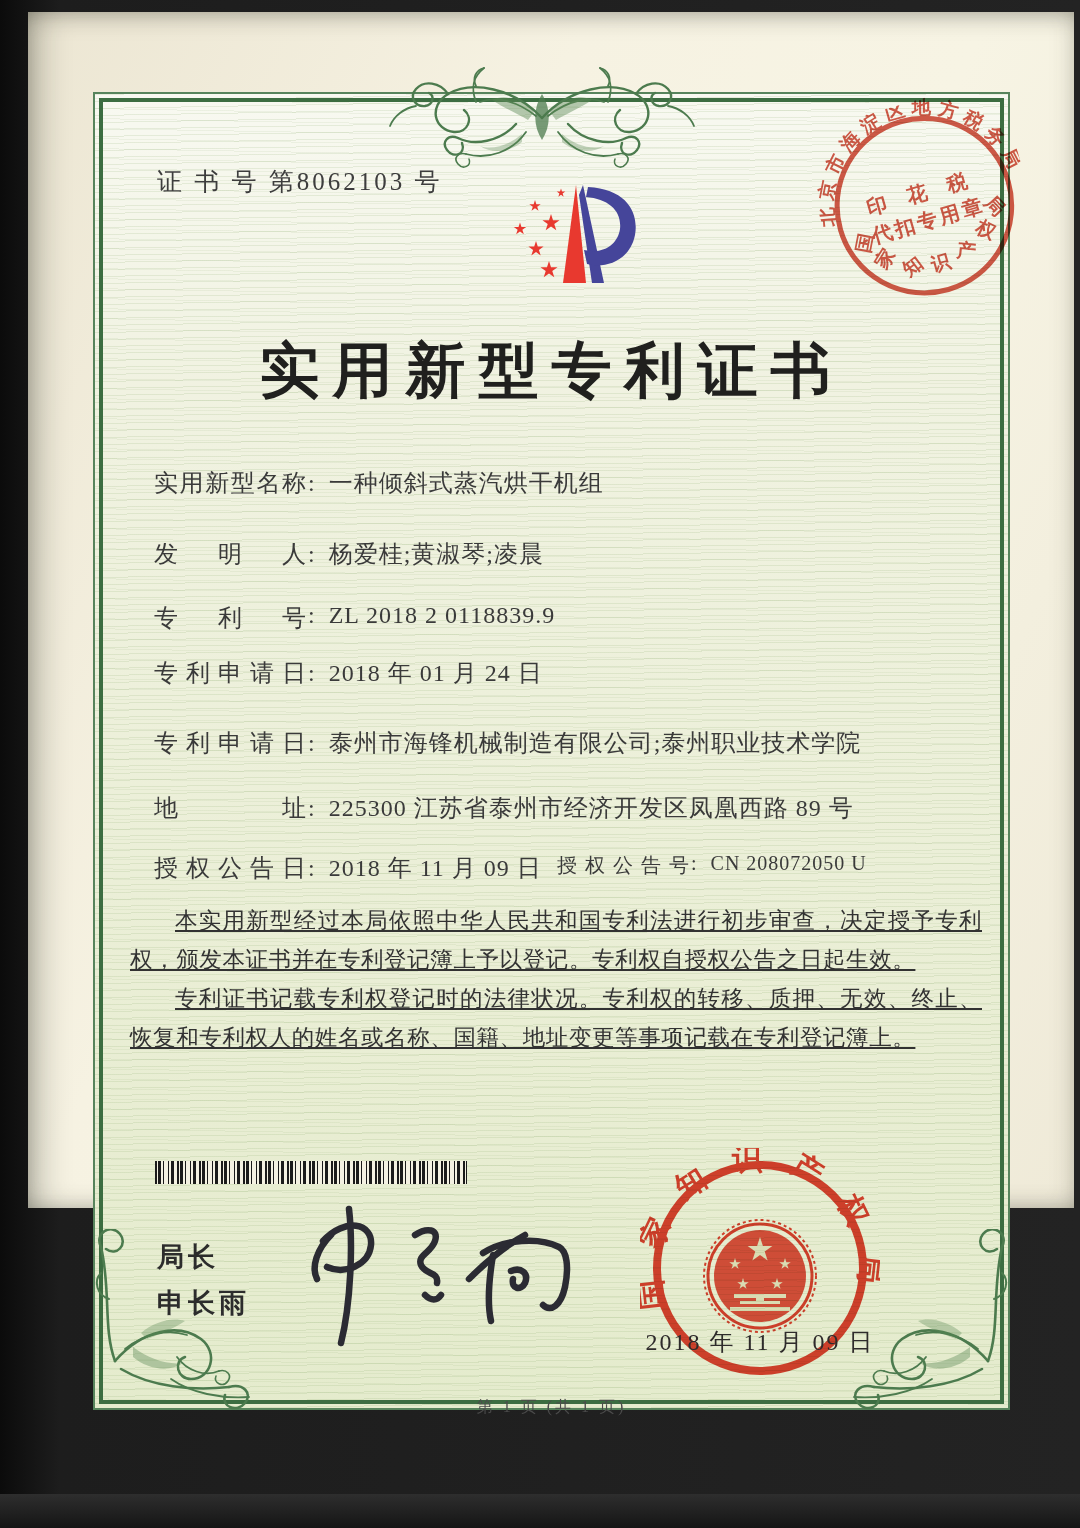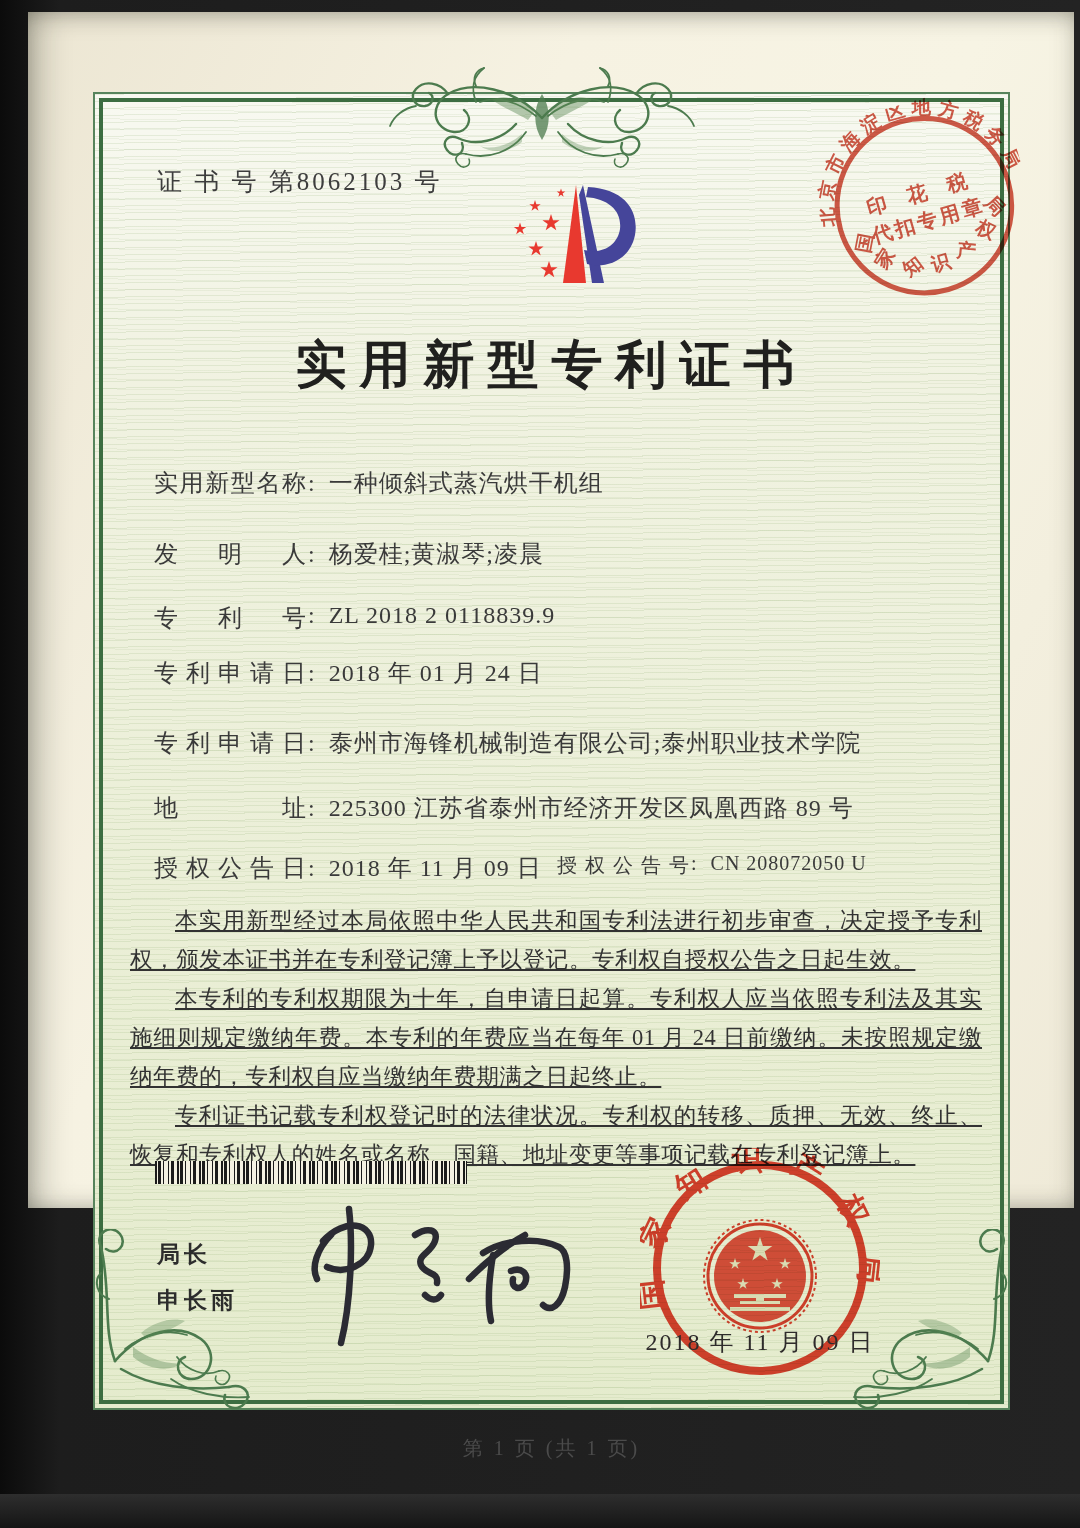--- a/index.html
+++ b/index.html
@@ -29,50 +29,50 @@
       repeating-linear-gradient(181deg, rgba(130,165,100,.10) 0 1px, rgba(0,0,0,0) 1px 10px),
       linear-gradient(180deg, rgba(255,255,255,.6) 0%, rgba(255,255,255,.15) 22%, rgba(220,232,190,.25) 70%, rgba(214,228,182,.4) 100%),
       #eef0dc;
   }
   .frame::before{content:"";position:absolute;inset:4px;border:4px solid #3c6d41;pointer-events:none;}
   .frame-content{position:absolute;inset:7px;}
 
   .cert-no{position:absolute;left:55px;top:64px;font-size:25px;color:#3d3d3d;letter-spacing:3px;}
   .logo{position:absolute;left:373px;top:70px;}
   .title{position:absolute;left:0;top:230px;width:100%;text-align:center;
-    font-size:51px;font-weight:700;color:#20201e;letter-spacing:13px;}
+    font-size:60px;font-weight:700;color:#20201e;letter-spacing:13px;}
 
   .row{position:absolute;left:52px;font-size:24px;color:#3a3a3a;white-space:nowrap;}
   .flabel{display:inline-block;width:152px;text-align:justify;text-align-last:justify;vertical-align:top;}
   .fcolon{display:inline-block;margin:0 14px 0 2px;}
   .fvalue{letter-spacing:1px;}
   .row2{position:absolute;left:455px;font-size:20px;color:#3a3a3a;white-space:nowrap;}
   .row2 .flabel{width:132px;}
 
   .paras{position:absolute;left:28px;top:800px;width:852px;}
   .paras p{margin:0;text-indent:2em;font-size:22.5px;line-height:39px;color:#323232;
     text-align:justify;letter-spacing:.6px;text-decoration:underline;}
 
   .barcode{position:absolute;left:53px;top:1060px;width:312px;height:23px;
     background:repeating-linear-gradient(90deg,
       #1b1b1b 0 2px,#f4f1e2 2px 3px,#1b1b1b 3px 6px,#f4f1e2 6px 8px,
       #1b1b1b 8px 9px,#f4f1e2 9px 13px,#1b1b1b 13px 14px,#f4f1e2 14px 16px,
       #1b1b1b 16px 19px,#f4f1e2 19px 22px);}
 
   .officer{position:absolute;left:55px;font-family:Liberation Serif, serif;
-    font-weight:700;font-size:23px;color:#2c2c2c;letter-spacing:4px;}
+    font-weight:700;font-size:27px;color:#2c2c2c;letter-spacing:4px;}
   .signature{position:absolute;left:185px;top:1082px;}
 
   .seal{position:absolute;left:538px;top:1047px;width:240px;height:240px;}
   .seal svg{mix-blend-mode:multiply;opacity:.95;}
   .seal-date{position:absolute;left:0;top:178px;width:100%;text-align:center;
     font-size:24px;color:#2e2b2b;letter-spacing:2px;white-space:nowrap;}
 
   .footer{position:absolute;left:0;top:1296px;width:100%;text-align:center;
-    font-size:20px;color:#4b4b4b;letter-spacing:3px;margin-top:38px;}
+    font-size:16px;color:#4b4b4b;letter-spacing:3px;}
 
   .tax-stamp{position:absolute;left:793px;top:90px;width:208px;height:208px;
     transform:rotate(-16deg);mix-blend-mode:multiply;opacity:.92;z-index:6;}
 
   .ornament-top{position:absolute;left:277px;top:-40px;z-index:3;}
   .corner{position:absolute;z-index:3;}
   .corner.bl{left:-14px;bottom:-16px;}
   .corner.br{right:-14px;bottom:-16px;transform:scaleX(-1);}
 
   svg text{font-family:"Liberation Serif","DejaVu Serif",serif;}
@@ -173,21 +173,20 @@
       </div>
       <div class="row" style="top:751px">
         <span class="flabel">授权公告日</span><span class="fcolon">:</span><span class="fvalue">2018 年 11 月 09 日</span>
       </div>
       <div class="row2" style="top:751px">
         <span class="flabel">授权公告号</span><span class="fcolon">:</span><span class="fvalue">CN 208072050 U</span>
       </div>
 
       <div class="paras">
         <p>本实用新型经过本局依照中华人民共和国专利法进行初步审查，决定授予专利权，颁发本证书并在专利登记簿上予以登记。专利权自授权公告之日起生效。</p>
-        <p>本专利的专利权期限为十年，自申请日起算。专利权人应当依照专利法及其实施细则规定缴纳年费。本专利的年费应当在每年 01 月 24 日前缴纳。未按照规定缴纳年费的，专利权自应当缴纳年费期满之日起终止。</p>
         <p>专利证书记载专利权登记时的法律状况。专利权的转移、质押、无效、终止、恢复和专利权人的姓名或名称、国籍、地址变更等事项记载在专利登记簿上。</p>
       </div>
 
       <div class="barcode"></div>
 
       <div class="officer" style="top:1138px">局长</div>
       <div class="officer" style="top:1184px">申长雨</div>
 
       <svg class="signature" width="300" height="175" viewBox="0 0 300 175">
         <g fill="none" stroke="#2b2b33" stroke-width="6.5" stroke-linecap="round" stroke-linejoin="round">

